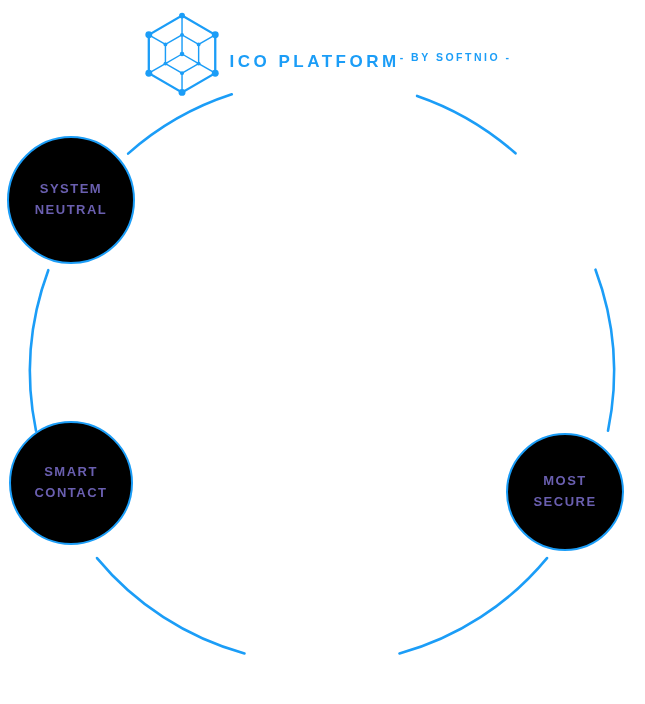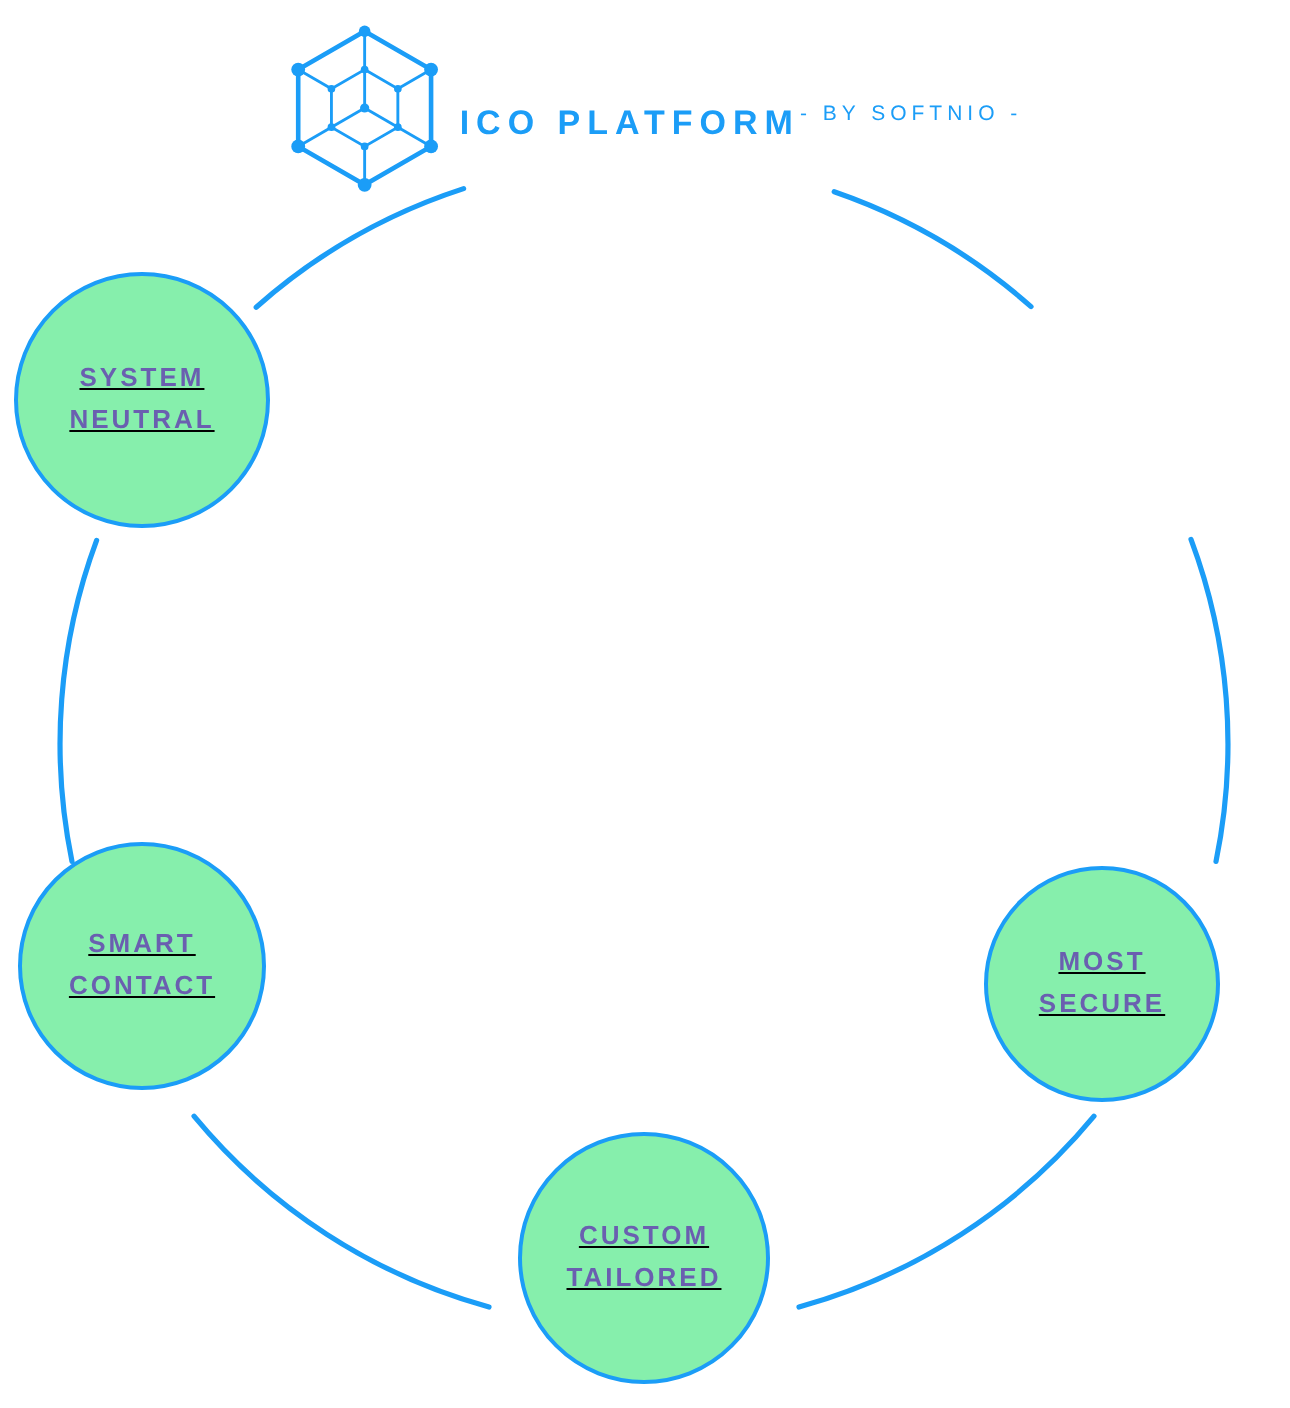--- a/index.html
+++ b/index.html
@@ -20,27 +20,26 @@
     stroke: var(--accent, #1b9df7);
     stroke-width: 2.6;
     stroke-linecap: round;
   }
 
   
   .node {
     position: absolute;
     border: 2px solid var(--accent, #1b9df7);
     border-radius: 50%;
-    background: #86efac;
+    background: #000000;
     display: flex;
     align-items: center;
     justify-content: center;
     text-align: center;
     box-sizing: border-box;
-    text-decoration: underline;
   }
   .node-label {
     white-space: pre-line;
     color: var(--label, #6a5fb0);
     font-weight: bold;
     font-size: 13px;
     letter-spacing: 1.5px;
     line-height: 1.6;
   }
 
@@ -61,21 +60,21 @@
     color: var(--accent, #1b9df7);
     font-size: 17px;
     font-weight: bold;
     letter-spacing: 3.5px;
     margin-top: 16px;
     white-space: nowrap;
   }
   .subtitle {
     color: var(--accent, #1b9df7);
     font-size: 10.5px;
-    font-weight: normal;
+    font-weight: bold;
     letter-spacing: 2.5px;
     margin-top: 5px;
     white-space: nowrap;
   }
 </style>
 </head>
 <body>
 
 <div class="stage">
 
@@ -128,23 +127,19 @@
     <div class="node-label">SYSTEM
 NEUTRAL</div>
   </div>
 
 
   <div class="node" style="left:9px; top:421px; width:124px; height:124px;">
     <div class="node-label">SMART
 CONTACT</div>
   </div>
 
-  <div class="node" style="left:492px; top:433px; width:118px; height:118px;">
+  <div class="node" style="left:506px; top:433px; width:118px; height:118px;">
     <div class="node-label">MOST
 SECURE</div>
   </div>
 
-  <div class="node" style="left:259px; top:566px; width:126px; height:126px;">
-    <div class="node-label">CUSTOM
-TAILORED</div>
-  </div>
 
 </div>
 
 </body></html>

